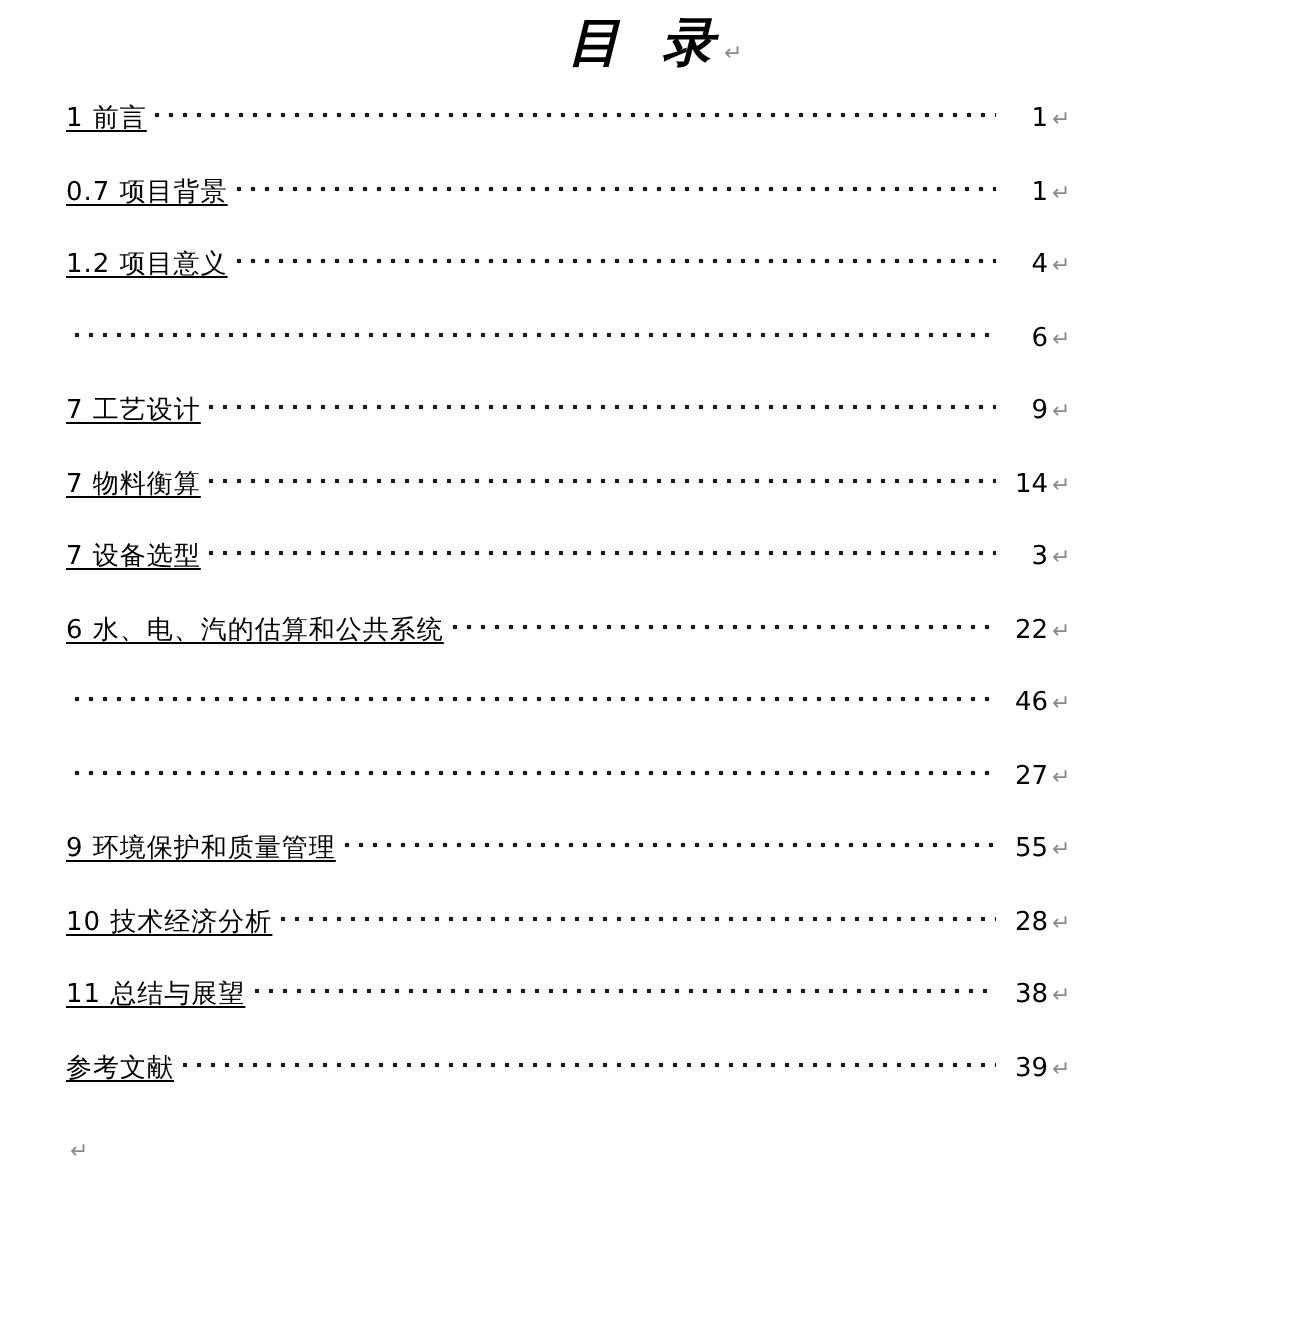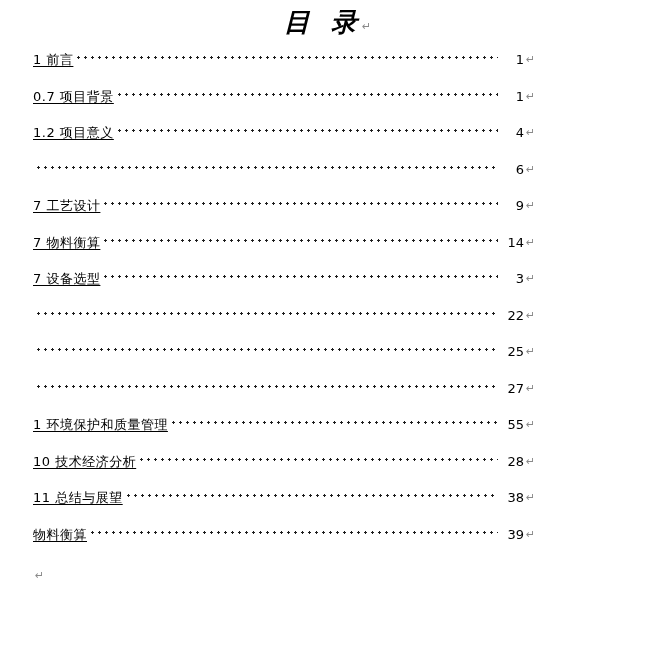--- a/index.html
+++ b/index.html
@@ -140,60 +140,61 @@
   </div>
 
   <div class="row">
     <a class="label">7 设备选型</a>
     <span class="leader"></span>
     <span class="num">3</span>
     <span class="pilcrow">↵</span>
   </div>
 
   <div class="row">
+    <a class="label">6 水、电、汽的估算和公共系统</a>
     <span class="leader"></span>
     <span class="num">22</span>
     <span class="pilcrow">↵</span>
   </div>
 
   <div class="row">
     <span class="leader"></span>
-    <span class="num">25</span>
+    <span class="num">46</span>
     <span class="pilcrow">↵</span>
   </div>
 
   <div class="row">
     <span class="leader"></span>
     <span class="num">27</span>
     <span class="pilcrow">↵</span>
   </div>
 
   <div class="row">
-    <a class="label">1 环境保护和质量管理</a>
+    <a class="label">9 环境保护和质量管理</a>
     <span class="leader"></span>
     <span class="num">55</span>
     <span class="pilcrow">↵</span>
   </div>
 
   <div class="row">
     <a class="label">10 技术经济分析</a>
     <span class="leader"></span>
     <span class="num">28</span>
     <span class="pilcrow">↵</span>
   </div>
 
   <div class="row">
     <a class="label">11 总结与展望</a>
     <span class="leader"></span>
     <span class="num">38</span>
     <span class="pilcrow">↵</span>
   </div>
 
   <div class="row">
-    <a class="label">物料衡算</a>
+    <a class="label">参考文献</a>
     <span class="leader"></span>
     <span class="num">39</span>
     <span class="pilcrow">↵</span>
   </div>
 </div>
 
   <div class="trailing-mark">
     <span class="pilcrow">↵</span>
   </div>
 

